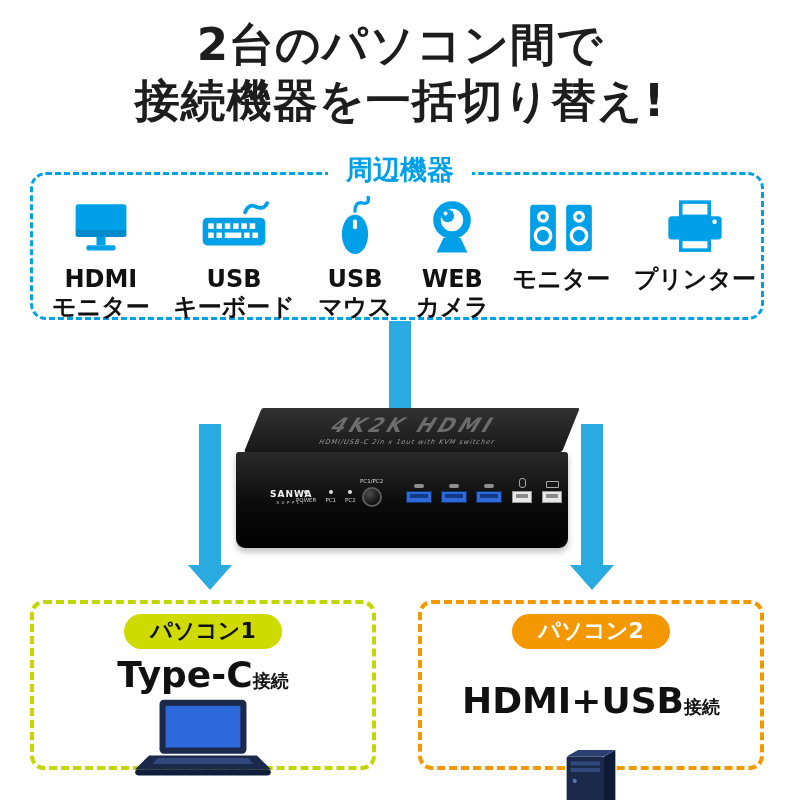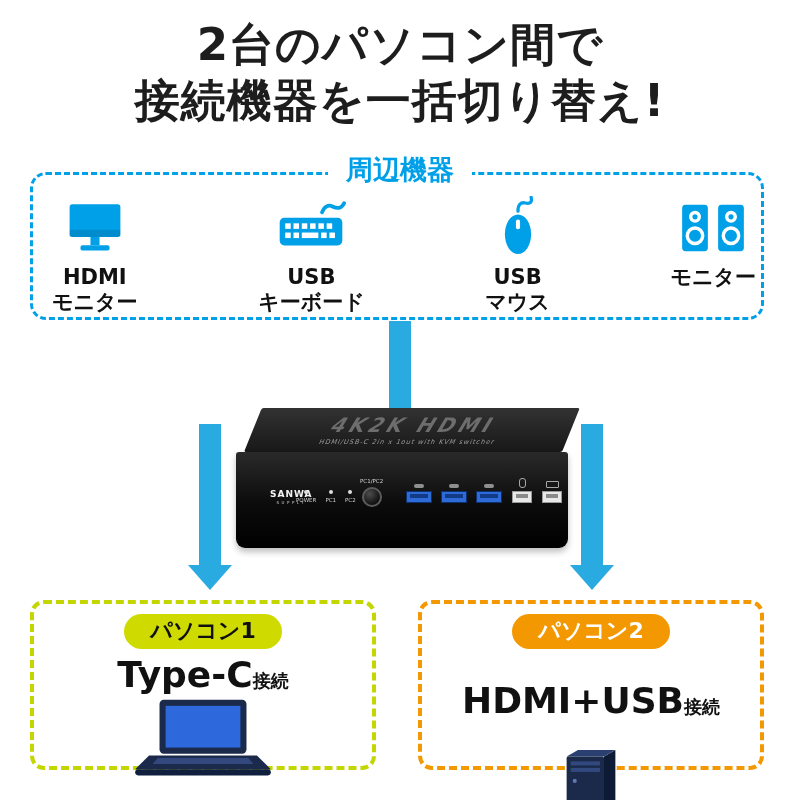--- a/index.html
+++ b/index.html
@@ -19,21 +19,21 @@
   
   .peri-box{position:absolute;left:30px;top:172px;width:734px;height:148px;
     border:3px dashed var(--blue);border-radius:16px;box-sizing:border-box;}
   .peri-label{position:absolute;top:152px;left:50%;transform:translateX(-50%);
     background:#fff;padding:0 18px;color:var(--blue);font-size:27px;font-weight:bold;z-index:3;}
   .peri-items{position:absolute;left:52px;right:44px;top:194px;display:flex;
     justify-content:space-between;z-index:2;}
   .peri-item{display:flex;flex-direction:column;align-items:center;}
   .peri-icon{height:62px;display:flex;align-items:flex-end;justify-content:center;
     margin-bottom:9px;color:var(--blue);}
-  .peri-line{font-size:21px;font-weight:bold;color:#111;line-height:1.18;text-align:right;white-space:nowrap;}
+  .peri-line{font-size:24px;font-weight:bold;color:#111;line-height:1.18;text-align:right;white-space:nowrap;}
 
   
   .flow{position:absolute;background:var(--arrow);z-index:1;}
   .head{position:absolute;width:0;height:0;z-index:1;
     border-left:22px solid transparent;border-right:22px solid transparent;
     border-top:25px solid var(--arrow);}
 
   
   .device{position:absolute;left:236px;top:408px;width:332px;height:140px;z-index:2;}
   .dev-top{position:absolute;left:8px;top:0;width:318px;height:44px;
@@ -135,38 +135,63 @@
         <svg width="46" height="60" viewBox="0 0 56 72">
           <path d="M28 18 q0 -12 9 -10 q9 2 7 -7" fill="none" stroke="currentColor" stroke-width="4" stroke-linecap="round"></path>
           <ellipse cx="28" cy="46" rx="16" ry="24" fill="currentColor"></ellipse>
           <rect x="25.5" y="28" width="5" height="12" rx="2.5" fill="#fff"></rect>
         </svg>
       </div>
       <div class="peri-line">USB</div>
       <div class="peri-line">マウス</div>
     </div>
 
+    <div class="peri-item">
+      <div class="peri-icon">
+        <svg width="56" height="60" viewBox="0 0 64 70">
+          <circle cx="32" cy="28" r="22" fill="currentColor"></circle>
+          <circle cx="32" cy="28" r="13" fill="#fff"></circle>
+          <circle cx="27" cy="23" r="7.5" fill="currentColor"></circle>
+          <circle cx="24.5" cy="20.5" r="2.3" fill="#fff"></circle>
+          <path d="M22 49 L14 66 L50 66 L42 49 Z" fill="currentColor"></path>
+        </svg>
+      </div>
+      <div class="peri-line">WEB</div>
+      <div class="peri-line">カメラ</div>
+    </div>
 
     <div class="peri-item">
       <div class="peri-icon">
         <svg width="72" height="56" viewBox="0 0 84 62">
           <rect x="6" y="4" width="30" height="54" rx="4" fill="currentColor"></rect>
           <rect x="48" y="4" width="30" height="54" rx="4" fill="currentColor"></rect>
           <g fill="none" stroke="#fff" stroke-width="4">
             <circle cx="21" cy="18" r="5"></circle>
               <circle cx="21" cy="40" r="9"></circle>
             <circle cx="63" cy="18" r="5"></circle>
               <circle cx="63" cy="40" r="9"></circle>
           </g>
         </svg>
       </div>
       <div class="peri-line">モニター</div>
       <div class="peri-line"></div>
     </div>
 
+    <div class="peri-item">
+      <div class="peri-icon">
+        <svg width="64" height="58" viewBox="0 0 72 64">
+          <rect x="20" y="4" width="32" height="16" fill="#fff" stroke="currentColor" stroke-width="4"></rect>
+          <rect x="6" y="20" width="60" height="26" rx="4" fill="currentColor"></rect>
+          <circle cx="58" cy="26" r="2.5" fill="#fff"></circle>
+          <rect x="20" y="46" width="32" height="12" fill="#fff" stroke="currentColor" stroke-width="4"></rect>
+        </svg>
+      </div>
+      <div class="peri-line">プリンター</div>
+      <div class="peri-line"></div>
+    </div>
 
   </div>
 
   <div class="flow" style="left:389px;top:321px;width:22px;height:102px;"></div>
   <div class="flow" style="left:199px;top:424px;width:22px;height:142px;"></div>
   <div class="head" style="left:188px;top:565px;"></div>
   <div class="flow" style="left:581px;top:424px;width:22px;height:142px;"></div>
   <div class="head" style="left:570px;top:565px;"></div>
 
   <div class="device">

